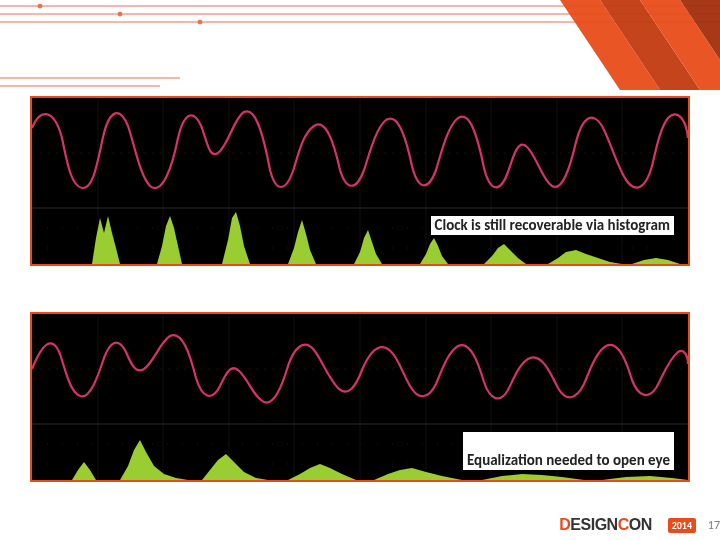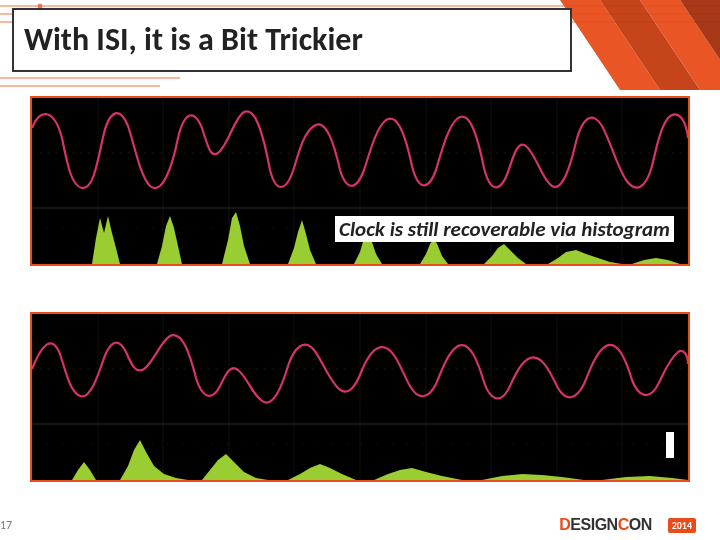--- a/index.html
+++ b/index.html
@@ -58,36 +58,35 @@
   .scope-panel.top { top: 96px; height: 170px; }
   .scope-panel.bottom { top: 312px; height: 170px; }
   .scope-svg {
     display: block;
     width: 100%;
     height: 100%;
   }
   .caption {
     position: absolute;
     background: #fff;
-    font-size: 21px;
+    font-size: 15px;
     font-weight: 700;
     color: #222;
     padding: 0 4px;
     line-height: 1.25;
     z-index: 3;
-    font-style: italic;
   }
   .caption.top { right: 46px; top: 216px; }
   .caption.bottom { right: 46px; top: 432px; }
   .page-number {
     position: absolute;
     bottom: 8px;
     left: 0;
     width: 720px;
-    text-align: left;
+    text-align: right;
     font-size: 12px;
     color: #7a7a7a;
   }
   .footer-logo {
     position: absolute;
     right: 24px;
     bottom: 6px;
     display: flex;
     align-items: center;
     gap: 4px;
@@ -133,23 +132,20 @@
       <polygon points="600,0 640,0 700,90 660,90" fill="#c23a10"></polygon>
       <polygon points="640,0 680,0 720,60 720,90 700,90" fill="#e84c1a"></polygon>
       <polygon points="680,0 720,0 720,60" fill="#a32f0c"></polygon>
     </g>
     <g stroke="#b7b7b7" stroke-width="1" fill="none" opacity="0.6">
       <path d="M0 94 H 60 M 0 102 H 50"></path>
       <circle cx="20" cy="100" r="2" fill="#b7b7b7"></circle>
     </g>
   </svg>
 
-  <div class="title-box">
-    <span class="title-text">With ISI, it is a Bit Trickier</span>
-  </div>
 
   <div class="scope-panel top">
     <svg class="scope-svg" viewBox="0 0 656 166" preserveAspectRatio="none">
 
       <g stroke="#2a2a2a" stroke-width="1">
         <line x1="0" y1="110" x2="656" y2="110"></line>
         <line x1="0" y1="55" x2="656" y2="55" stroke-dasharray="2 6" opacity="0.5"></line>
         <g stroke-dasharray="1 14" opacity="0.6">
           <line x1="0" y1="130" x2="656" y2="130"></line>
           <line x1="0" y1="150" x2="656" y2="150"></line>
@@ -270,20 +266,21 @@
         <path d="M 170 166 L 178 156 L 186 146 L 194 140 L 202 148 L 212 158 L 224 164 L 236 166 Z"></path>
         <path d="M 256 166 L 268 160 L 278 154 L 288 150 L 298 154 L 310 160 L 324 166 Z"></path>
         <path d="M 342 166 L 356 160 L 368 156 L 380 154 L 394 158 L 410 162 L 430 166 Z"></path>
         <path d="M 450 166 L 470 162 L 490 160 L 510 161 L 530 163 L 552 166 Z"></path>
         <path d="M 570 166 L 594 163 L 618 162 L 640 164 L 656 166 Z"></path>
       </g>
     </svg>
   </div>
   <div class="caption bottom">
     <br>
+    <span>Equalization needed to open eye</span>
   </div>
 
   <div class="page-number">17</div>
 
   <div class="footer-logo">
     <span class="design">
       <span class="d1">D</span><span class="d2">ESIGN</span><span class="d1">C</span><span class="d2">ON</span>
     </span>
     <span class="year-badge">2014</span>
   </div>

